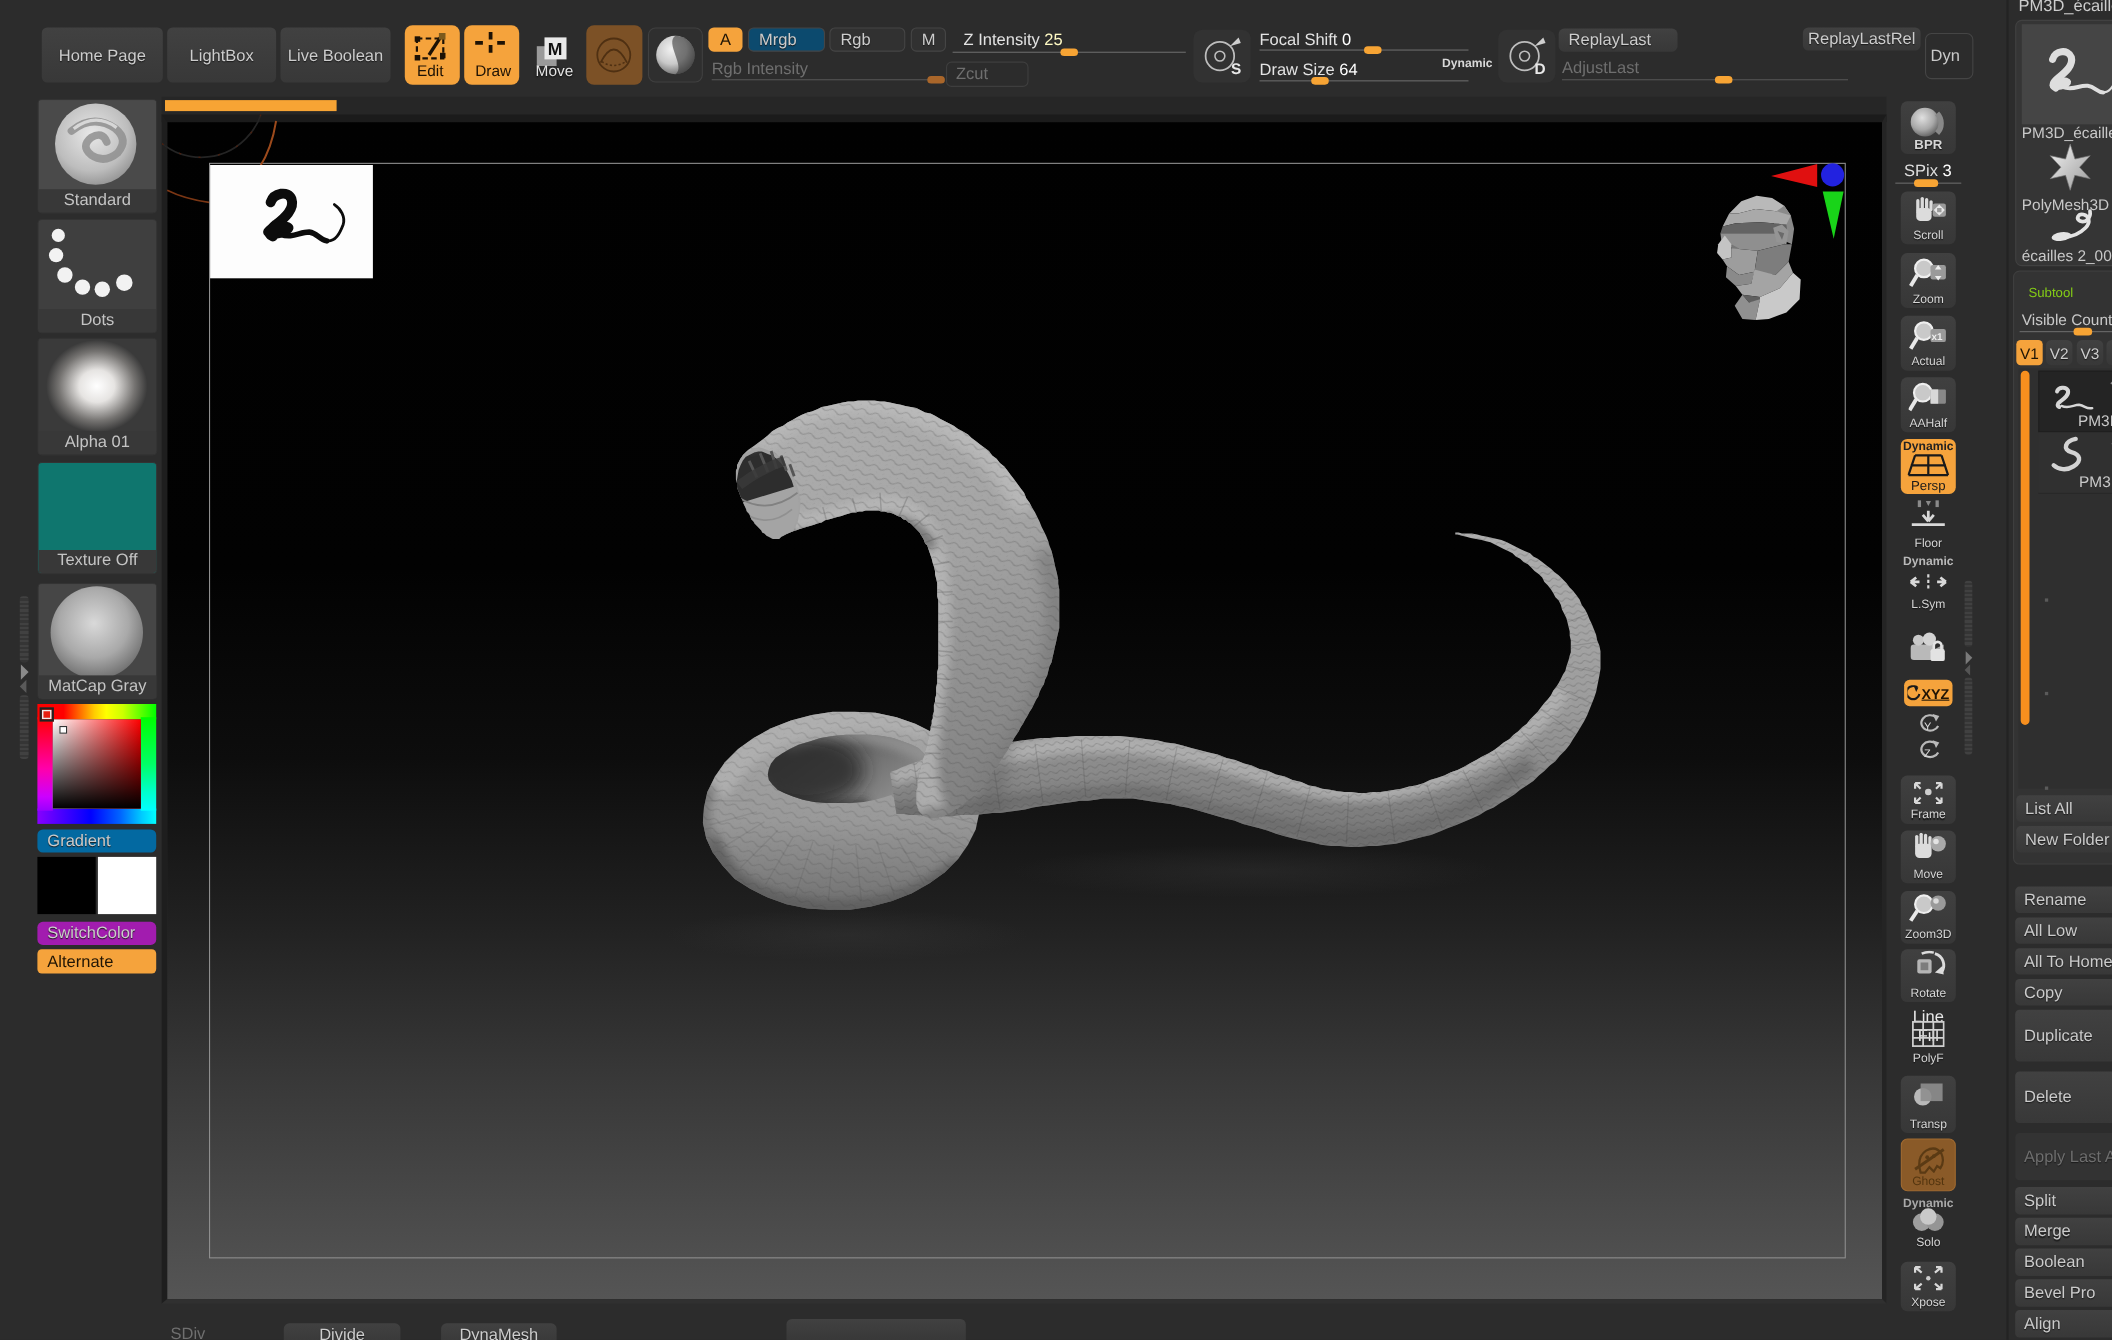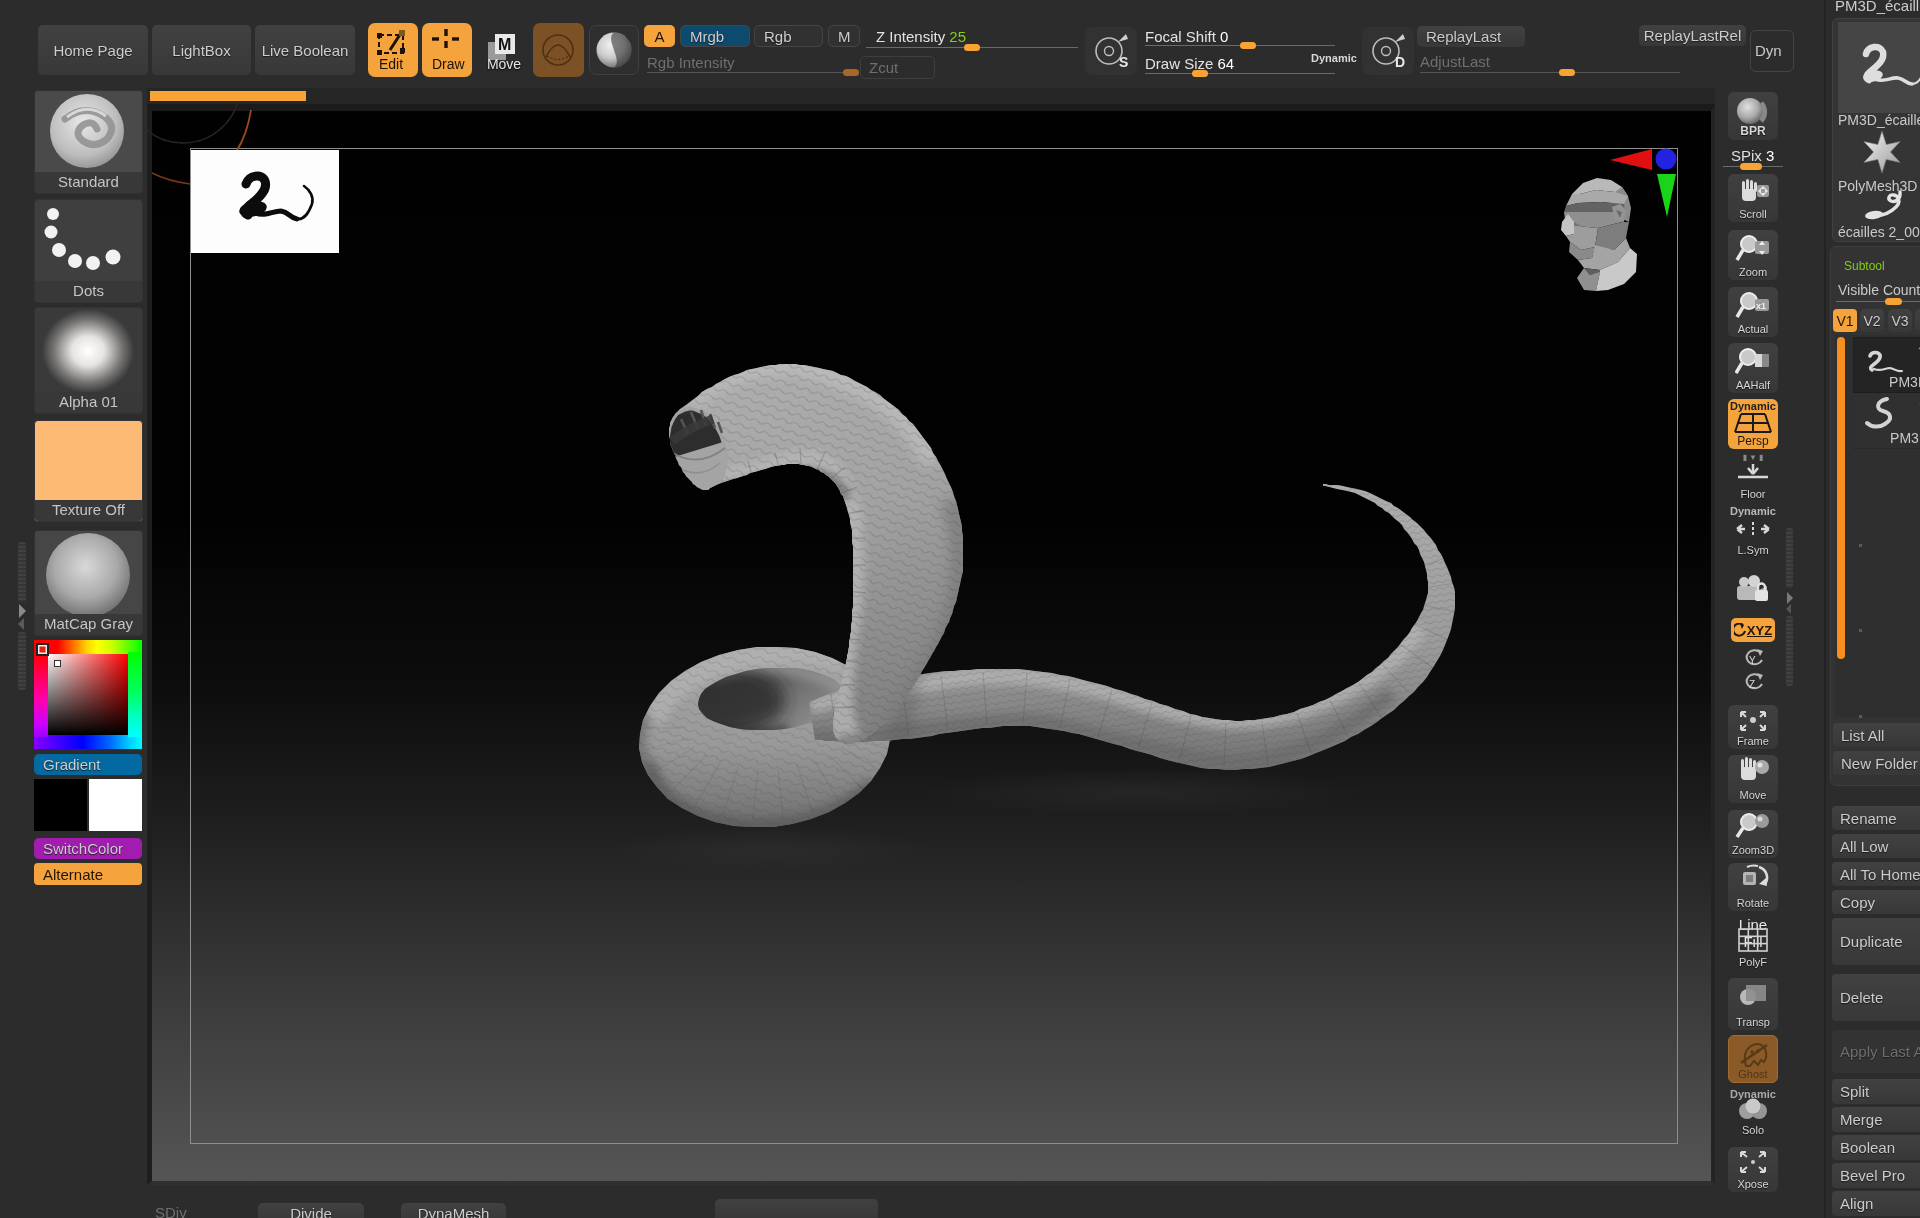--- a/index.html
+++ b/index.html
@@ -90,21 +90,21 @@
       </defs>
 <circle cx="24" cy="24" r="17.5" fill="url(#sph)"></circle>
 <path d="M24,6.5 C14,13 34,35 24,41.5 C33.6,41.5 41.5,33.6 41.5,24 C41.5,14.4 33.6,6.5 24,6.5Z" fill="rgba(40,40,40,0.55)"></path>
 </svg></div>
 
 <div class="obtn" style="left:644px;top:25px;width:31px;height:22px;border-radius:5px;">A</div>
 <div class="btn btnl" style="left:680px;top:25px;width:70px;height:22px;background:#0c4a6e;border:1px solid #454545;">Mrgb</div>
 <div class="btn btnl" style="left:754px;top:25px;width:69px;height:22px;background:#313131;border:1px solid #454545;">Rgb</div>
 <div class="btn btnl" style="left:828px;top:25px;width:32px;height:22px;background:#313131;border:1px solid #454545;">M</div>
 
-<div class="lbl" style="left:876px;top:28px;color:#e3e3e3;">Z Intensity <span style="color:#84cc16;">25</span></div>
+<div class="lbl" style="left:876px;top:28px;color:#e3e3e3;">Z Intensity <span style="color:#fef9c3;">25</span></div>
 <div class="track" style="left:866px;top:47px;width:212px;"></div>
 <div class="handle" style="left:964px;top:44px;"></div>
 
 <div class="lbl dim" style="left:647px;top:54px;">Rgb Intensity</div>
 <div class="track" style="left:647px;top:72px;width:198px;background:#555;"></div>
 <div class="handle" style="left:843px;top:69px;background:#a9662a;"></div>
 <div class="abs" style="left:860px;top:56px;width:75px;height:23px;border:1px solid #3e3e3e;border-radius:5px;"></div>
 <div class="lbl dim" style="left:869px;top:59px;">Zcut</div>
 
 <div class="abs" style="left:1085px;top:27px;width:52px;height:48px;background:#323232;border-radius:8px;">
@@ -322,21 +322,21 @@
           <stop offset="35%" stop-color="#e6e4e2"></stop>
           <stop offset="75%" stop-color="#757371"></stop>
           <stop offset="100%" stop-color="#3a3a3a"></stop>
         </radialGradient>
       </defs>
 <rect width="107" height="85" fill="#3a3a3a"></rect>
 <ellipse cx="53" cy="43" rx="46" ry="42" fill="url(#a01)"></ellipse>
 </svg>
 <div class="tlabel">Alpha 01</div></div>
 
-<div class="tile" style="top:420px;height:102px;background:#fdba74;">
+<div class="tile" style="top:420px;height:102px;background:#0f766e;">
 <div class="tlabel">Texture Off</div>
   </div>
 
 <div class="tile" style="top:530px;height:106px;background:#3e3e3e;">
 <svg width="107" height="84" viewBox="0 0 107 84">
 <defs>
         <radialGradient id="mcg" cx="47%" cy="40%" r="68%">
 <stop offset="0%" stop-color="#d9d9d9"></stop>
           <stop offset="55%" stop-color="#a9a9a9"></stop>
           <stop offset="100%" stop-color="#5f5f5f"></stop>

